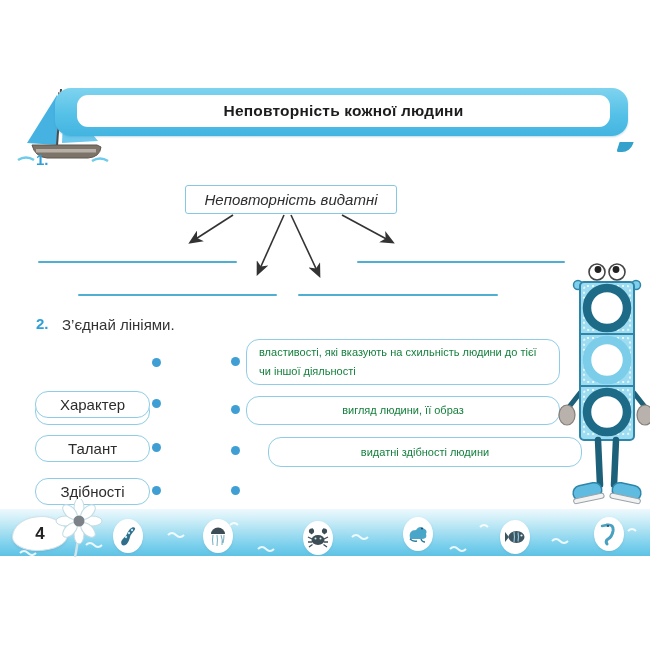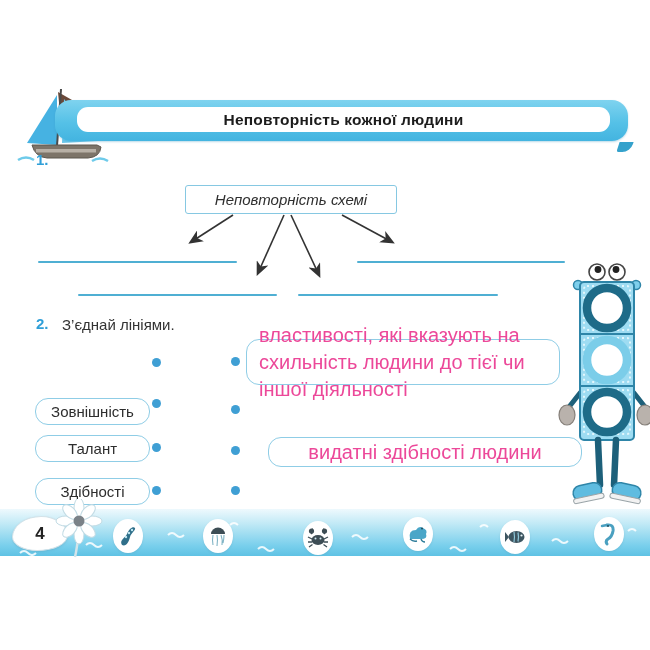--- a/index.html
+++ b/index.html
@@ -4,21 +4,21 @@
 <style>
   html,body{margin:0;padding:0;background:#ffffff;}
   #page{
     position:relative;width:650px;height:650px;background:#ffffff;overflow:hidden;
     font-family:"Liberation Sans", sans-serif;color:#2e2e2e;
   }
   .abs{position:absolute;}
 
   
   .banner{
-    left:55px;top:100px;width:573px;height:41px;border-radius:16px;
+    left:55px;top:88px;width:573px;height:48px;border-radius:16px;
     background:linear-gradient(180deg,#7fd3ef 0%,#55c1e7 55%,#43b4e0 100%);
     box-shadow:0 1px 2px rgba(60,150,190,.35);
   }
   .banner-tail{
     right:18px;top:142px;width:14px;height:10px;background:#35a2cc;
     border-radius:0 0 8px 2px;transform:skewX(-18deg);
   }
   .banner-inner{
     position:absolute;left:22px;top:7px;right:18px;bottom:9px;background:#ffffff;
     border-radius:11px;display:flex;align-items:center;justify-content:center;
@@ -41,21 +41,21 @@
   
   .pill{
     left:35px;width:113px;height:25px;border:1.5px solid #8fcde6;border-radius:13px;
     background:#fff;display:flex;align-items:center;justify-content:center;
   }
   .pill span{font-size:15px;color:#2d2d2d;}
   .match-box{
     left:246px;width:312px;border:1.5px solid #8fcde6;border-radius:13px;background:#fff;
     display:flex;align-items:center;justify-content:center;
   }
-  .match-box span{font-size:20px;color:#ec4899;line-height:27px;}
+  .match-box span{font-size:11px;color:#15803d;line-height:19px;}
   .dot{width:9px;height:9px;border-radius:50%;background:#3f9fd4;}
 
   
   .footer{
     left:0;top:509px;width:650px;height:47px;
     background:linear-gradient(180deg,#eef9fd 0%,#c3eaf6 30%,#79cfec 78%,#5fc2e4 100%);
   }
   .pebble{
     left:12px;top:7px;width:54px;height:33px;background:#fff;
     border-radius:52% 48% 55% 45% / 60% 55% 45% 40%;
@@ -87,21 +87,21 @@
   <div class="abs banner-tail"></div>
   <div class="abs banner">
     <div class="banner-inner">
       <span class="banner-title">Неповторність кожної людини</span>
     </div>
   </div>
 
   <span class="abs task-num" style="left:36px;top:151px;">1.</span>
 
   <div class="abs scheme-box">
-    <span>Неповторність схемі</span>
+    <span>Неповторність видатні</span>
   </div>
 
   <svg class="abs" style="left:0;top:0;pointer-events:none;" width="650" height="650" viewBox="0 0 650 650">
     <defs>
       <marker id="ah" markerWidth="9" markerHeight="8" refX="7" refY="4" orient="auto">
         <path d="M0,0 L9,4 L0,8 L2.5,4 Z" fill="#333"></path>
       </marker>
     </defs>
     <line x1="233" y1="215" x2="191" y2="242" stroke="#333" stroke-width="1.6" marker-end="url(#ah)"></line>
     <line x1="284" y1="215" x2="258" y2="273" stroke="#333" stroke-width="1.6" marker-end="url(#ah)"></line>
@@ -113,39 +113,45 @@
   <div class="abs blank-line" style="left:357px;top:261px;width:208px;"></div>
   <div class="abs blank-line" style="left:78px;top:294px;width:199px;"></div>
   <div class="abs blank-line" style="left:298px;top:294px;width:200px;"></div>
 
   <span class="abs task-num" style="left:36px;top:315px;">2.</span>
   <span class="abs task-text" style="left:62px;top:315px;">З’єднай лініями.</span>
 
   <div class="abs pill" style="top:350px;margin-top:48px;">
     <span>Зовнішність</span>
   </div>
+  <div class="abs pill" style="top:391px;">
+    <span>Характер</span>
+  </div>
   <div class="abs pill" style="top:478px;">
     <span>Здібності</span>
   </div>
   <div class="abs pill" style="top:435px;">
     <span>Талант</span>
   </div>
 
   <div class="abs dot" style="left:152px;top:358px;"></div>
   <div class="abs dot" style="left:152px;top:399px;"></div>
   <div class="abs dot" style="left:152px;top:443px;"></div>
   <div class="abs dot" style="left:152px;top:486px;"></div>
 
   <div class="abs dot" style="left:231px;top:357px;"></div>
   <div class="abs dot" style="left:231px;top:405px;"></div>
   <div class="abs dot" style="left:231px;top:446px;"></div>
   <div class="abs dot" style="left:231px;top:486px;"></div>
 
   <div class="abs match-box" style="top:339px;height:44px;justify-content:flex-start;">
     <span style="padding:0 12px;text-align:left;">властивості, які вказують на схильність людини до тієї чи іншої діяльності</span>
+  </div>
+  <div class="abs match-box" style="top:396px;height:27px;">
+    <span>вигляд людини, її образ</span>
   </div>
   <div class="abs match-box" style="top:437px;height:28px;margin-left:22px;">
     <span>видатні здібності людини</span>
   </div>
 
   <svg class="abs" style="left:555px;top:255px;" width="95" height="255" viewBox="0 0 95 255">
 
     <circle cx="23" cy="30" r="4.5" fill="#7ecfec" stroke="#2e85a8" stroke-width="1.5"></circle>
     <circle cx="81" cy="30" r="4.5" fill="#7ecfec" stroke="#2e85a8" stroke-width="1.5"></circle>
 

